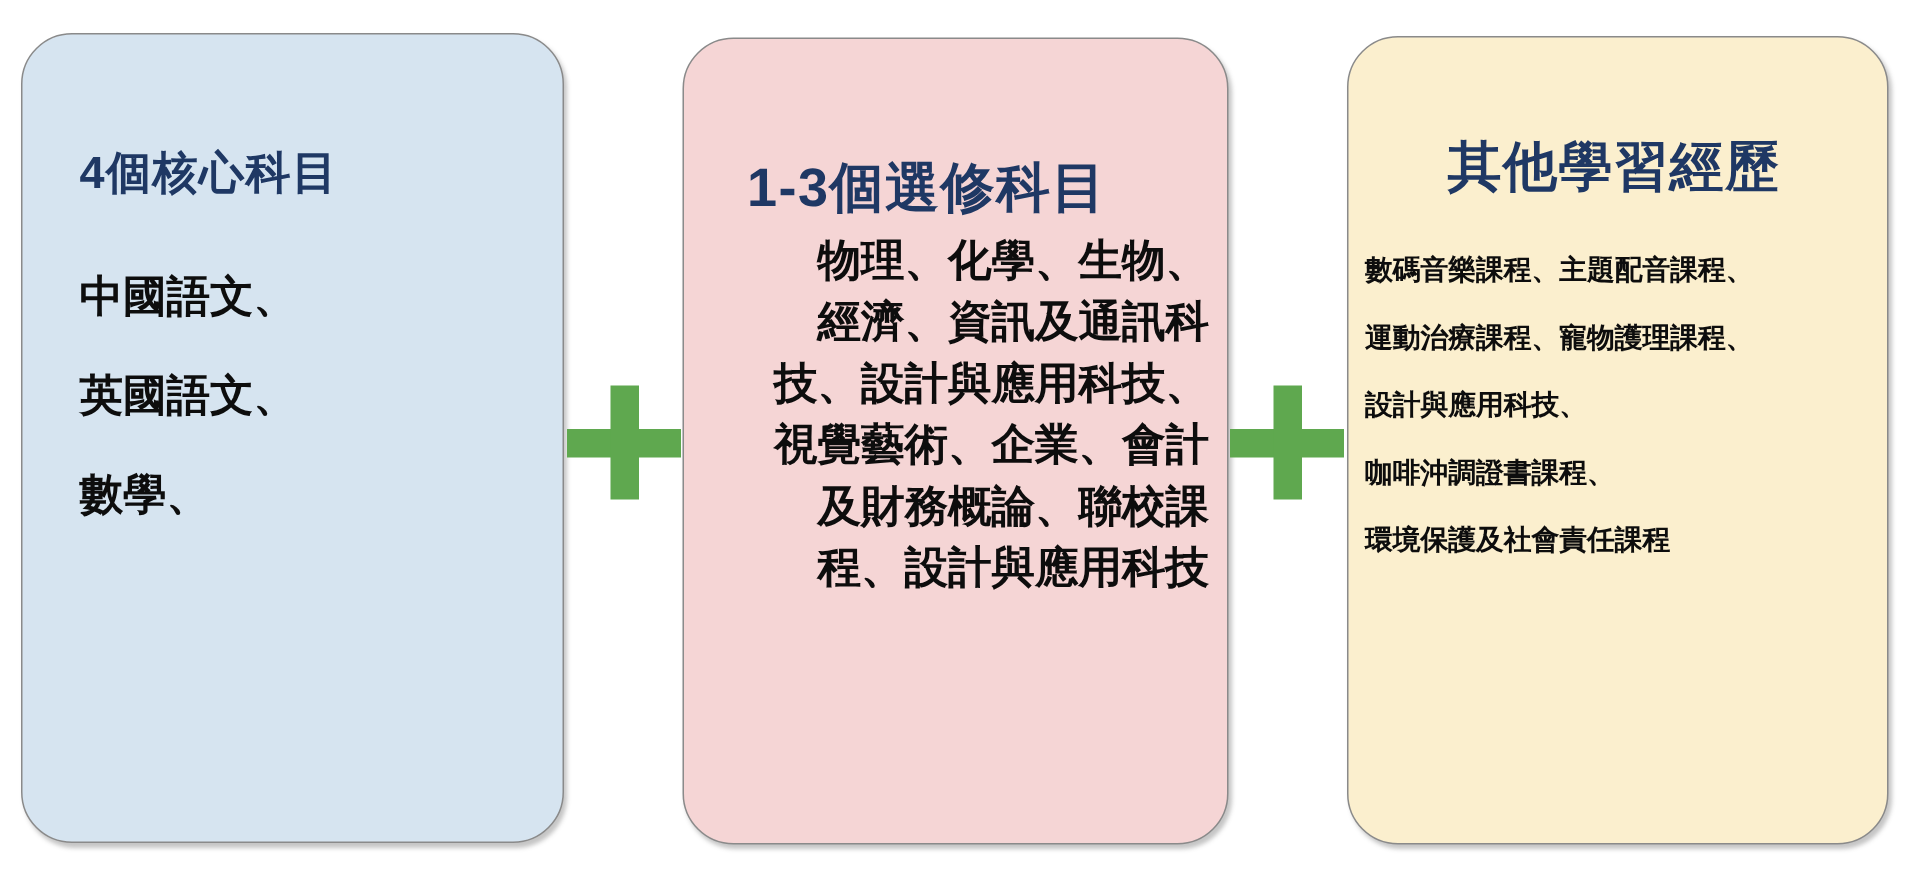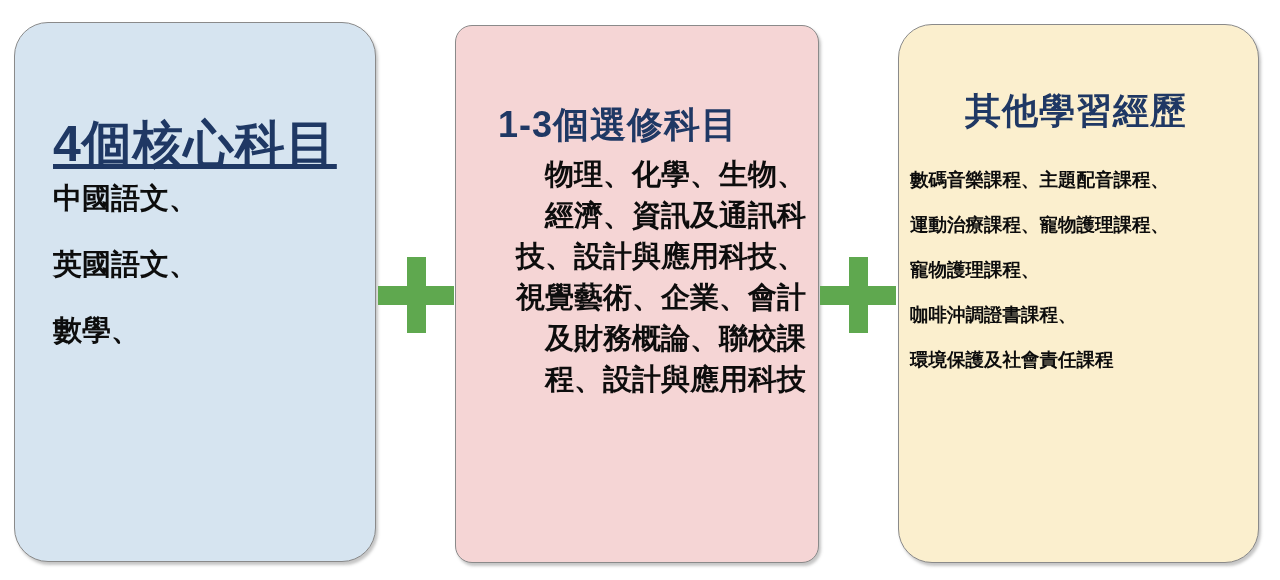--- a/index.html
+++ b/index.html
@@ -47,41 +47,39 @@
   #card-core {
     left: 14px;
     top: 22px;
     width: 362px;
     height: 540px;
     background: #d6e4f0;
   }
   #card-core .card-title {
     position: absolute;
     left: 38px;
-    top: 88px;
-    font-size: 50px;
+    top: 72px;
+    font-size: 30px;
     letter-spacing: 1px;
-    text-decoration: underline;
   }
   #card-core .card-body {
     position: absolute;
     left: 38px;
     top: 142px;
     font-size: 29px;
     line-height: 66px;
   }
 
   
   #card-elective {
     left: 455px;
     top: 25px;
     width: 364px;
     height: 538px;
     background: #f5d5d5;
-    border-radius: 17px;
   }
   #card-elective .card-title {
     position: absolute;
     left: 42px;
     top: 75px;
     font-size: 36px;
     letter-spacing: 1px;
   }
   #card-elective .card-body {
     position: absolute;
@@ -177,19 +175,19 @@
   <div class="plus" id="plus-2">
     <span class="bar-h"></span>
     <span class="bar-v"></span>
   </div>
 
   <div class="card" id="card-ole">
     <div class="card-title">其他學習經歷</div>
     <div class="card-body">
       <div class="line">數碼音樂課程、主題配音課程、</div>
       <div class="line">運動治療課程、寵物護理課程、</div>
-      <div class="line">寵物護理課程、</div>
+      <div class="line">設計與應用科技、</div>
       <div class="line">咖啡沖調證書課程、</div>
       <div class="line">環境保護及社會責任課程</div>
     </div>
   </div>
 
 </div>
 
 </body></html>

